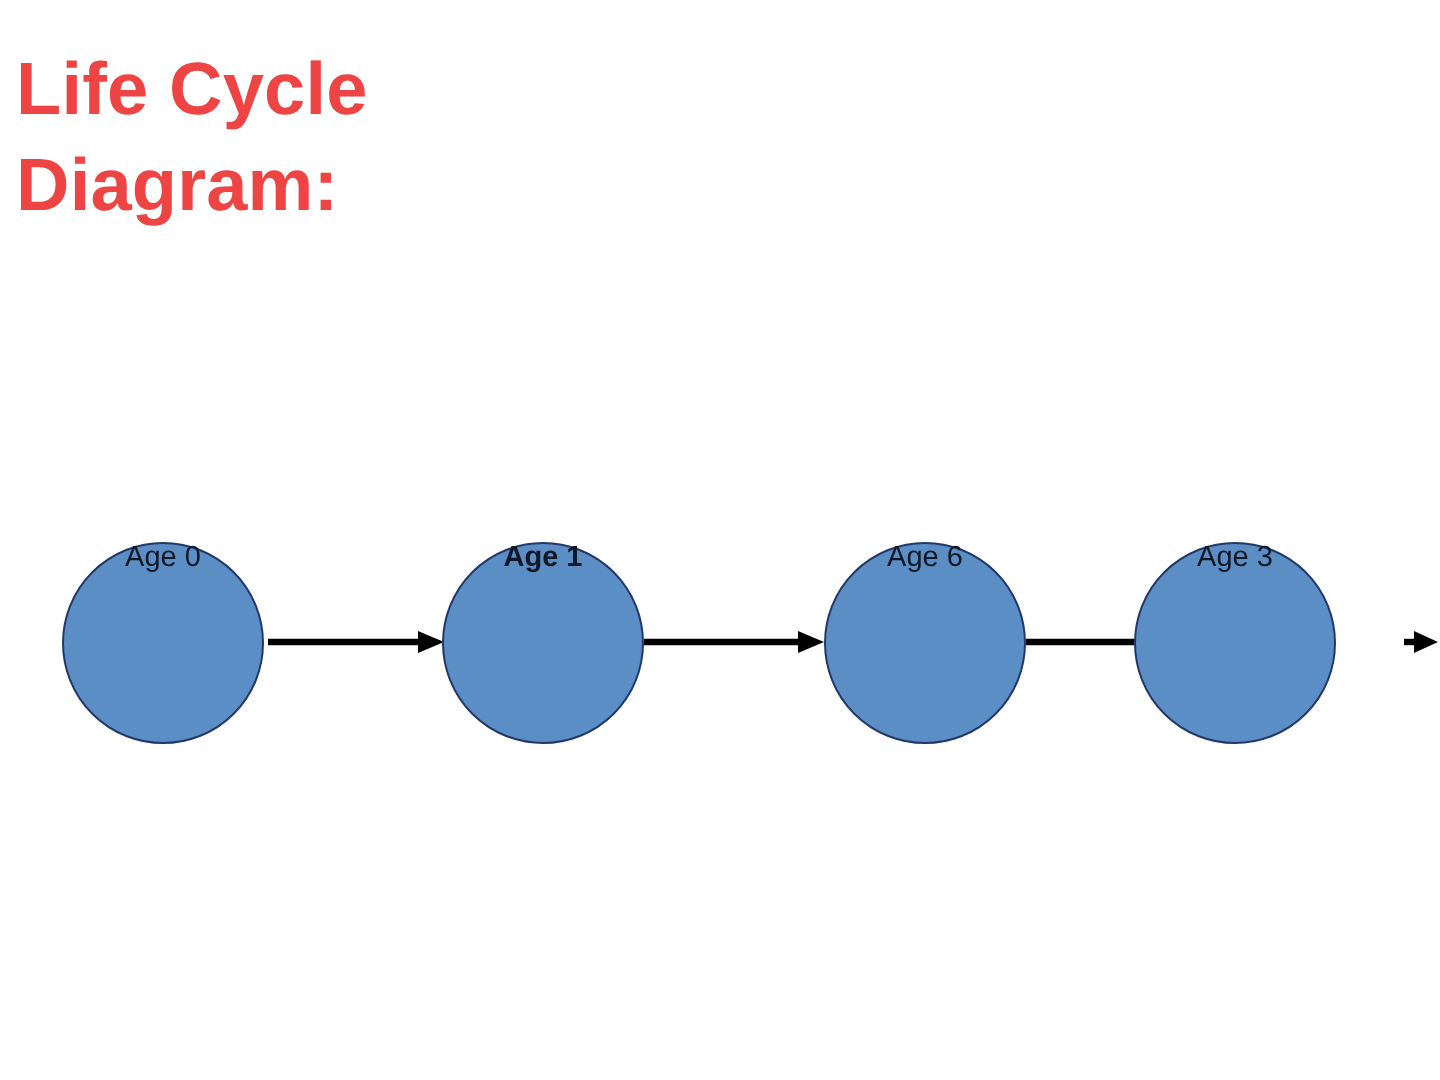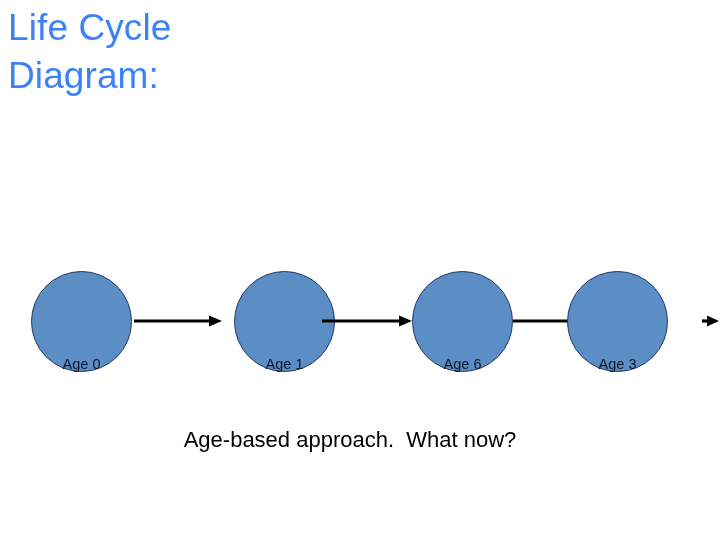--- a/index.html
+++ b/index.html
@@ -22,26 +22,26 @@
     top: 0;
     width: 720px;
     height: 540px;
     background: #ffffff;
   }
 
   
   #title {
     position: absolute;
     left: 8px;
-    top: 4px;
+    top: 21px;
     width: 420px;
-    color: #3b82f6;
+    color: #ef4444;
     font-size: 37px;
     line-height: 48px;
-    font-weight: normal;
+    font-weight: bold;
     letter-spacing: 0.1px;
     white-space: pre-line;
   }
 
   
   #diagram {
     position: absolute;
     left: 0;
     top: 0;
     width: 720px;
@@ -50,21 +50,21 @@
 
   .node {
     position: absolute;
     width: 101px;
     height: 101px;
     border-radius: 50%;
     background: #5b8ec4;
     border: 1.6px solid #22386a;
     box-sizing: border-box;
     display: flex;
-    align-items: flex-end;
+    align-items: flex-start;
     justify-content: center;
   }
   .node-label {
     font-size: 14.5px;
     color: #101826;
     font-family: "Liberation Sans", sans-serif;
     line-height: 1;
     white-space: nowrap;
   }
 
@@ -103,21 +103,21 @@
       <span class="node-label">Age 0</span>
     </div>
 
     <div class="arrow" style="left:134px; top:315px; width:88px;">
       <svg width="88" height="12" viewBox="0 0 88 12">
         <line x1="0" y1="6" x2="78" y2="6" stroke="#000000" stroke-width="3.2"></line>
         <polygon points="88,6 75,11.5 75,0.5" fill="#000000"></polygon>
       </svg>
     </div>
 
-    <div class="node" style="left:234px; top:271px;">
+    <div class="node" style="left:221px; top:271px;font-weight:bold;">
       <span class="node-label">Age 1</span>
     </div>
 
     <div class="arrow" style="left:322px; top:315px; width:90px;">
       <svg width="90" height="12" viewBox="0 0 90 12">
         <line x1="0" y1="6" x2="80" y2="6" stroke="#000000" stroke-width="3.2"></line>
         <polygon points="90,6 77,11.5 77,0.5" fill="#000000"></polygon>
       </svg>
     </div>
 
@@ -138,15 +138,14 @@
 
     <div class="arrow" style="left:702px; top:315px; width:18px;">
       <svg width="18" height="12" viewBox="0 0 18 12">
         <line x1="0" y1="6" x2="8" y2="6" stroke="#000000" stroke-width="3.2"></line>
         <polygon points="17,6 5,11.5 5,0.5" fill="#000000"></polygon>
       </svg>
     </div>
 
   </div>
 
-  <div id="caption">Age-based approach.  What now?</div>
 
 </div>
 
 </body></html>

